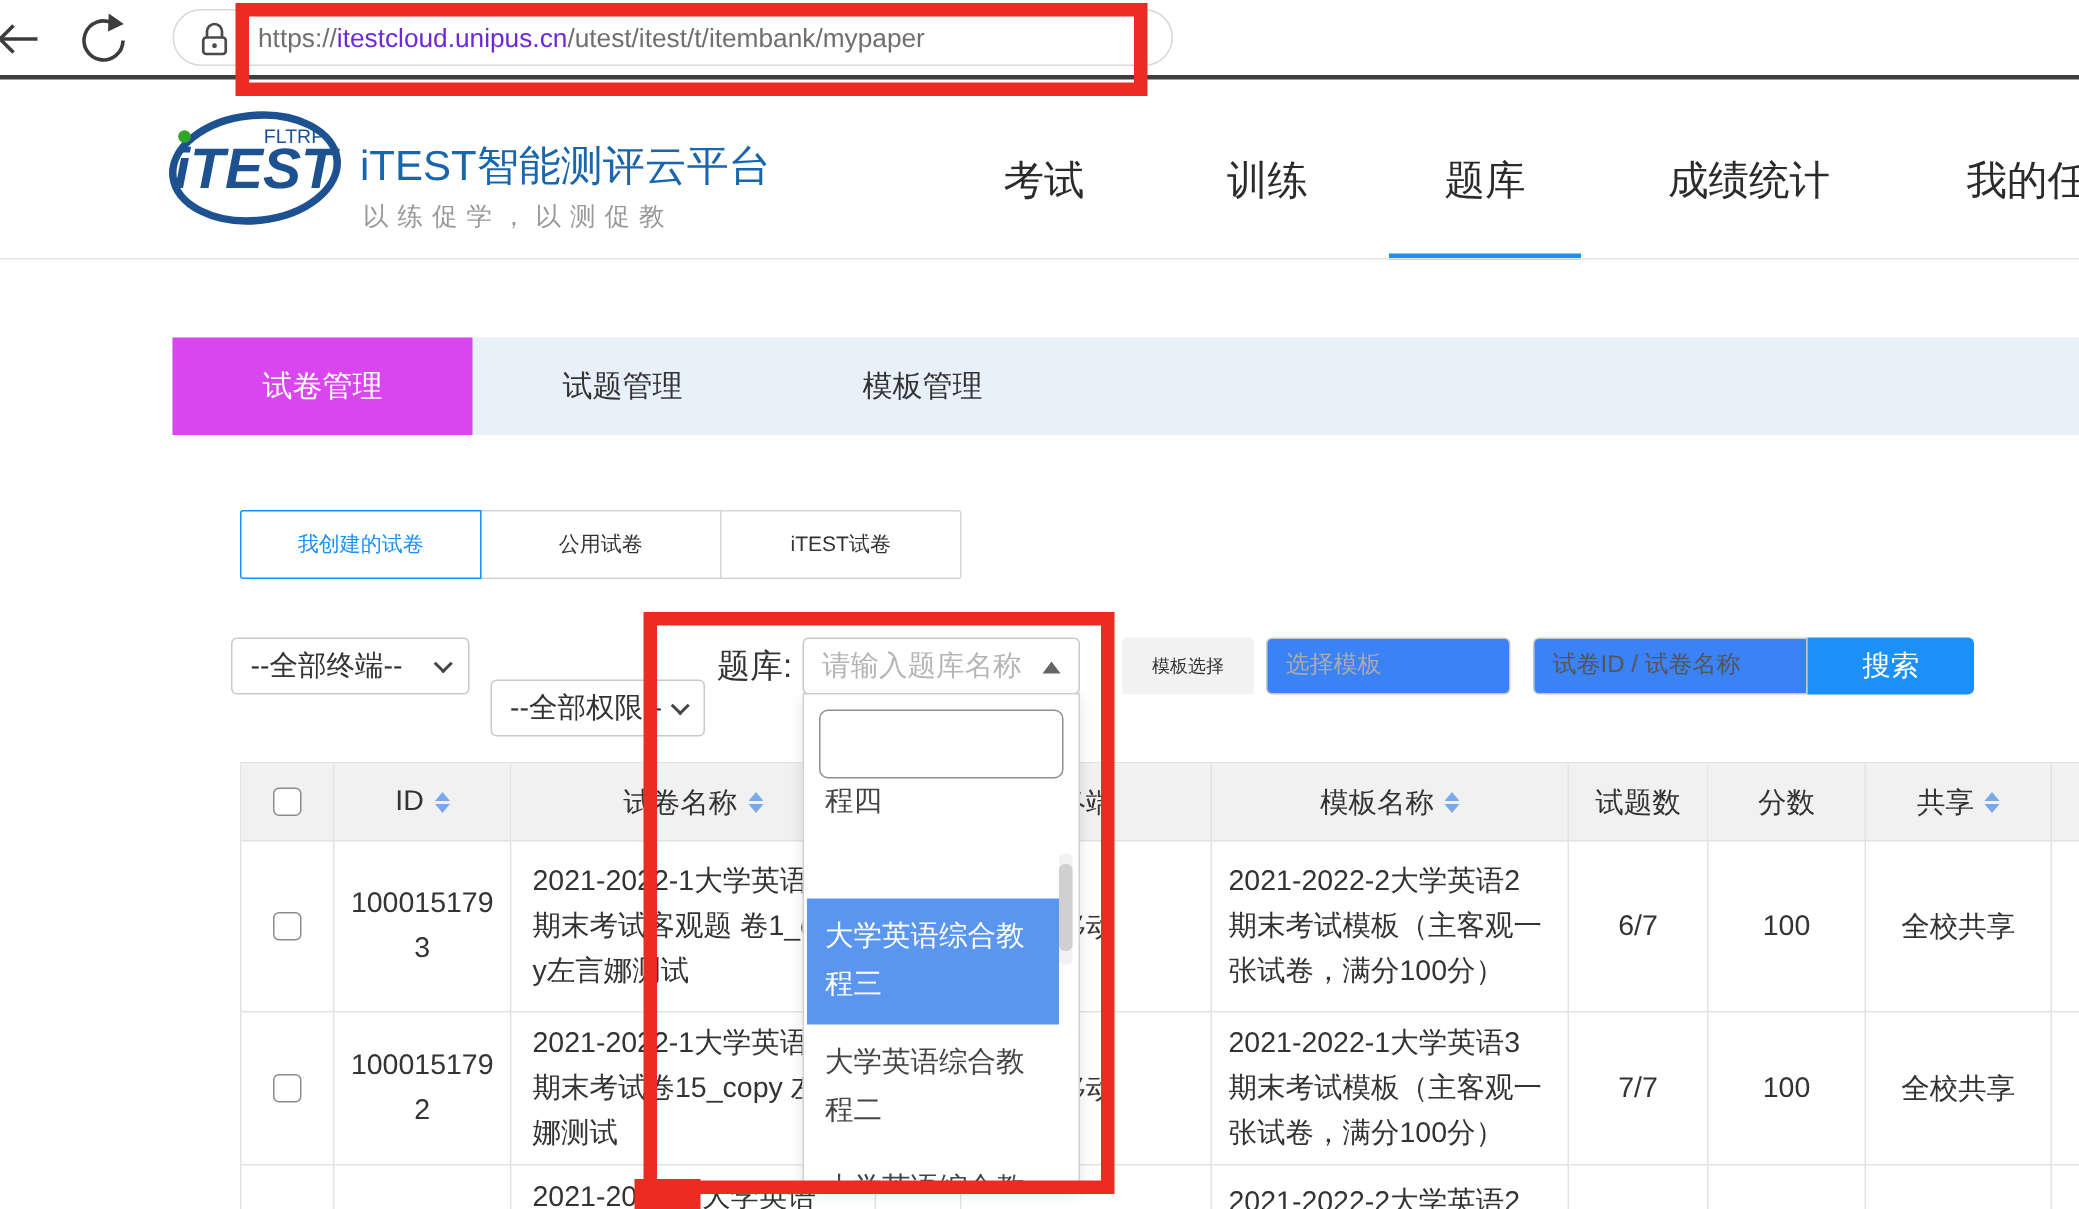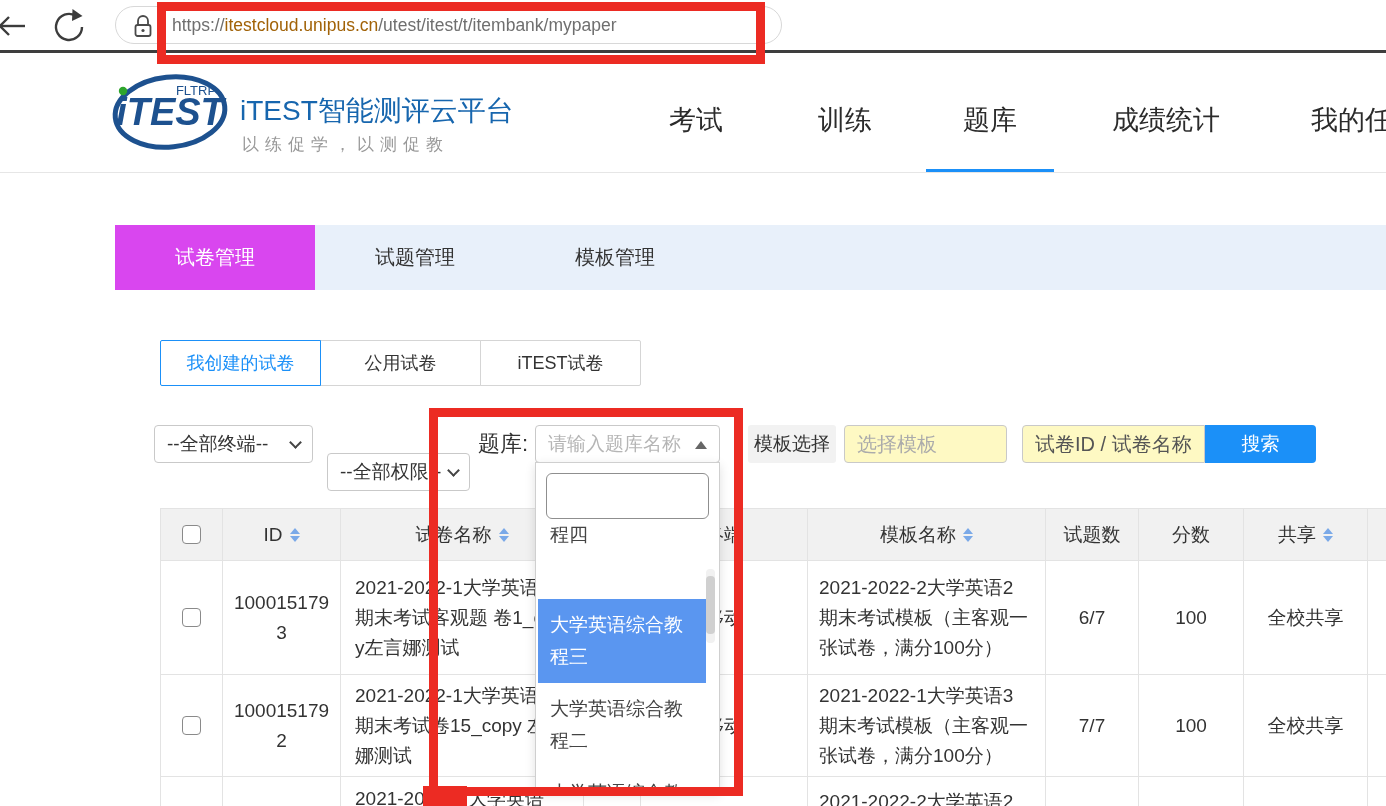--- a/index.html
+++ b/index.html
@@ -13,21 +13,21 @@
   
   .chrome { left:0; top:0; width:1386px; height:50px; background:#fff; z-index:20; }
   .chrome-divider { left:0; top:50px; width:1386px; height:3px; background:#3e3e3e; z-index:20; }
   .back-icon { left:-6px; top:9px; z-index:21; }
   .refresh-icon { left:51px; top:8px; z-index:21; }
   .url-pill { left:115px; top:6px; width:667px; height:38px; background:#fff;
     border:1px solid #d8d8d8; border-radius:19px; z-index:21; }
   .lock-icon { left:133px; top:12px; z-index:22; }
   .url-text { left:172px; top:0; height:50px; display:flex; align-items:center;
     font-size:17.5px; color:#6f6f6f; z-index:22; white-space:nowrap; }
-  .url-text .domain { color:#a16207; }
+  .url-text .domain { color:#6d28d9; }
 
   
   .site-header { left:0; top:53px; width:1386px; height:119px; background:#fff; }
   .header-divider { left:0; top:172px; width:1386px; height:1px; background:#e6e6e6; }
   .logo-svg { left:108px; top:62px; }
   .nav-item { top:85px; height:70px; display:flex; align-items:center; justify-content:center;
     font-size:27px; color:#2b2b2b; cursor:pointer; white-space:nowrap; }
   .nav-0 { left:632px;  width:128px; }
   .nav-1 { left:781px;  width:128px; }
   .nav-2 { left:926px;  width:128px; }
@@ -38,43 +38,43 @@
   
   .tab-bar { left:115px; top:225px; width:1271px; height:65px; background:#e8f0fa; }
   .tab { top:225px; height:65px; display:flex; align-items:center; justify-content:center;
     font-size:20px; color:#333; cursor:pointer; }
   .tab-0 { left:115px; width:200px; background:#d946ef; color:#fff; }
   .tab-1 { left:315px; width:200px; }
   .tab-2 { left:515px; width:200px; }
 
   
   .subtab { top:340px; height:46px; width:161px; display:flex; align-items:center; justify-content:center;
-    font-size:18px; background:#fff; border:1px solid #d5d5d5; color:#333; cursor:pointer; }
+    font-size:14px; background:#fff; border:1px solid #d5d5d5; color:#333; cursor:pointer; }
   .subtab-0 { left:160px; border-color:#1b90f8; color:#1b90f8; z-index:3; border-radius:2px 0 0 2px; }
   .subtab-1 { left:320px; z-index:2; }
   .subtab-2 { left:480px; border-radius:0 2px 2px 0; z-index:2; }
 
   
   .fake-select { top:425px; height:38px; background:#fff; border:1px solid #c9c9c9; border-radius:4px;
     display:flex; align-items:center; justify-content:space-between; padding:0 10px 0 12px;
     font-size:19px; color:#333; cursor:pointer; white-space:nowrap; overflow:hidden; }
   .sel-terminal { left:154px; width:159px; }
   .sel-permission { left:327px; width:143px;margin-top:28px; }
   .chev { width:9px; height:9px; border-right:2.2px solid #444; border-bottom:2.2px solid #444;
     transform:rotate(45deg); margin:-4px 2px 0 8px; flex:none; }
   .bank-label { left:478px; top:425px; height:38px; display:flex; align-items:center; font-size:22px; }
   .combo { left:535px; top:425px; width:185px; height:38px; border:1px solid #c9c9c9; border-radius:4px;
     background:#fff; display:flex; align-items:center; padding:0 12px; font-size:19px; color:#b5b5b5;
     cursor:text; z-index:4; }
   .combo .arrow-up { position:absolute; right:12px; top:15px; width:0; height:0;
     border-left:6px solid transparent; border-right:6px solid transparent; border-bottom:8px solid #666; }
   .tpl-chip { left:748px; top:425px; width:88px; height:38px; background:#f2f2f2;
-    display:flex; align-items:center; justify-content:center; font-size:19px; color:#333; border-radius:3px; }
+    display:flex; align-items:center; justify-content:center; font-size:12px; color:#333; border-radius:3px; }
   .txt-input { position:absolute; top:425px; height:38px; border:1px solid #c9c9c9; border-radius:4px;
-    font-size:20px; padding:0 12px; font-family:inherit; color:#333; outline:none; background:#fef9c3; }
+    font-size:16px; padding:0 12px; font-family:inherit; color:#333; outline:none; background:#3b82f6; }
   .inp-template { left:844px; width:163px; }
   .inp-template::placeholder { color:#ababab; }
   .inp-id { left:1022px; width:183px; border-radius:4px 0 0 4px; }
   .inp-id::placeholder { color:#555; }
   .search-btn { left:1205px; top:425px; width:111px; height:38px; background:#1b90f8; color:#fff;
     border:none; border-radius:0 4px 4px 0; font-size:19px; font-family:inherit; cursor:pointer; }
 
   
   .grid { left:160px; top:508px; width:1267px; display:grid;
     grid-template-columns:62px 118px 243px 57px 167px 238px 93px 105px 124px 59px;

